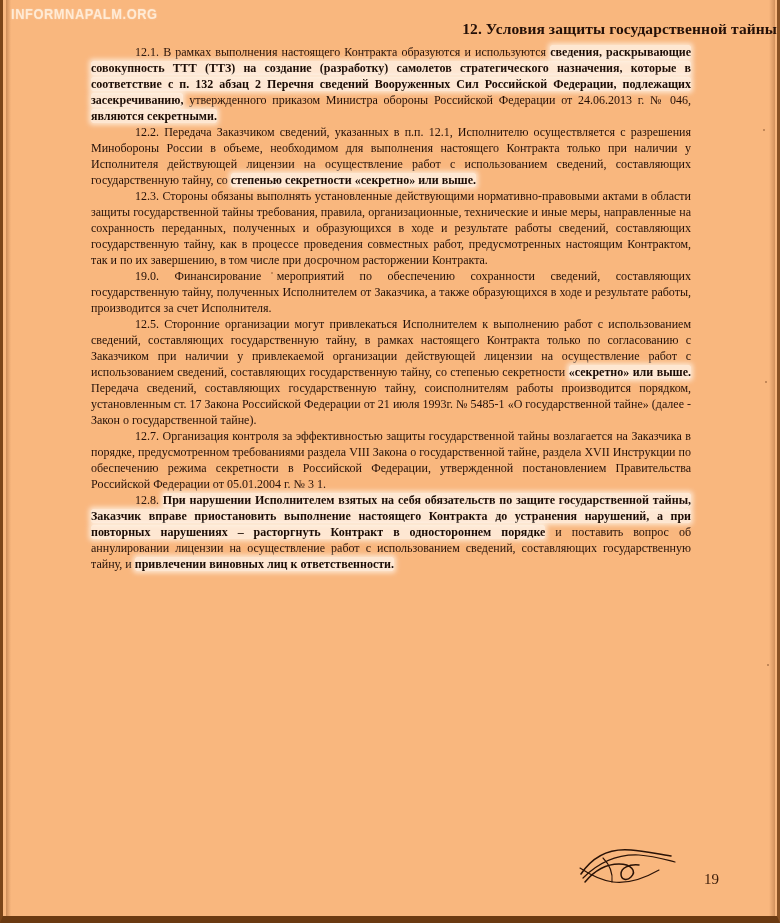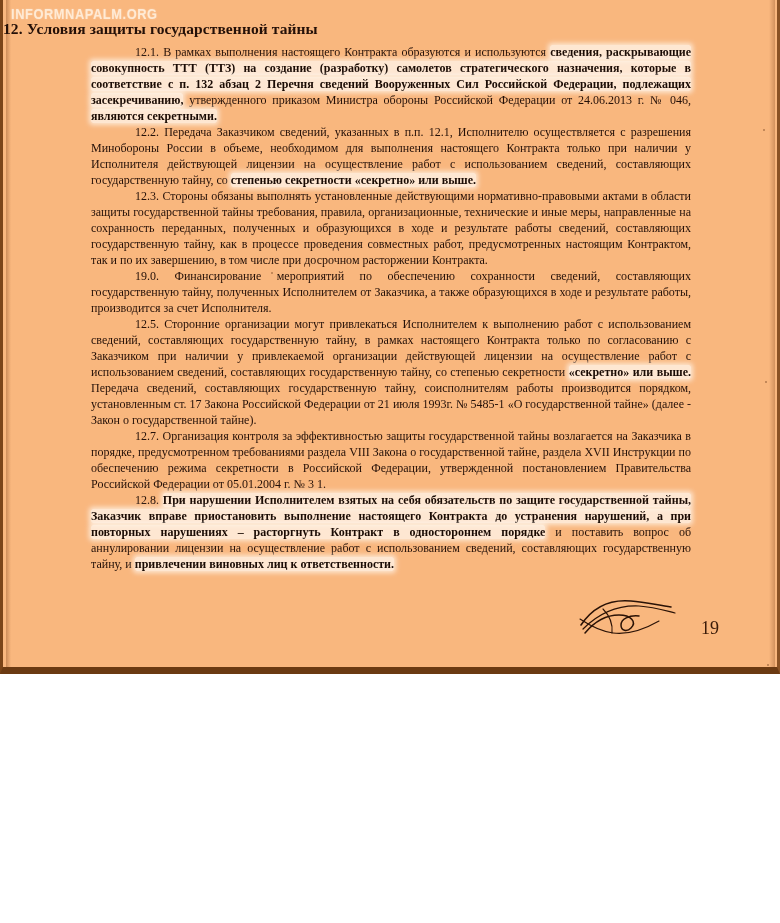--- a/index.html
+++ b/index.html
@@ -4,21 +4,21 @@
 <title>Document page 19</title>
 <style>
   html, body {
     margin: 0;
     padding: 0;
     background: #ffffff;
   }
   #page {
     position: relative;
     width: 780px;
-    height: 674px;
+    height: 923px;
     box-sizing: border-box;
     background: #f9b77e;
     border-left: 3px solid #7a4418;
     border-right: 3px solid #8a5224;
     border-bottom: 7px solid #6b3a12;
     border-top: 0;
     overflow: hidden;
     font-family: "Liberation Serif", "DejaVu Serif", serif;
     color: #241008;
   }
@@ -56,21 +56,21 @@
     z-index: 6;
     white-space: nowrap;
     text-shadow: 0 0 2px rgba(255,235,215,.5);
   }
 
   .doc-title {
     position: absolute;
     top: 10px;
     left: 0;
     right: 0;
-    text-align: left;
+    text-align: right;
     font-size: 15.5px;
     font-weight: 700;
     letter-spacing: .1px;
     z-index: 4;
   }
 
   .body-area {
     position: absolute;
     left: 88px;
     right: 86px;
@@ -105,21 +105,21 @@
     right: 88px;
     bottom: 26px;
     width: 110px;
     height: 46px;
     z-index: 5;
   }
   .page-number {
     position: absolute;
     right: 58px;
     bottom: 28px;
-    font-size: 18px;
+    font-size: 15px;
     color: #3a1b08;
     z-index: 5;
   }
 
   
   .speck {
     position: absolute;
     width: 2px; height: 2px;
     background: rgba(90, 45, 15, .45);
     border-radius: 50%;

